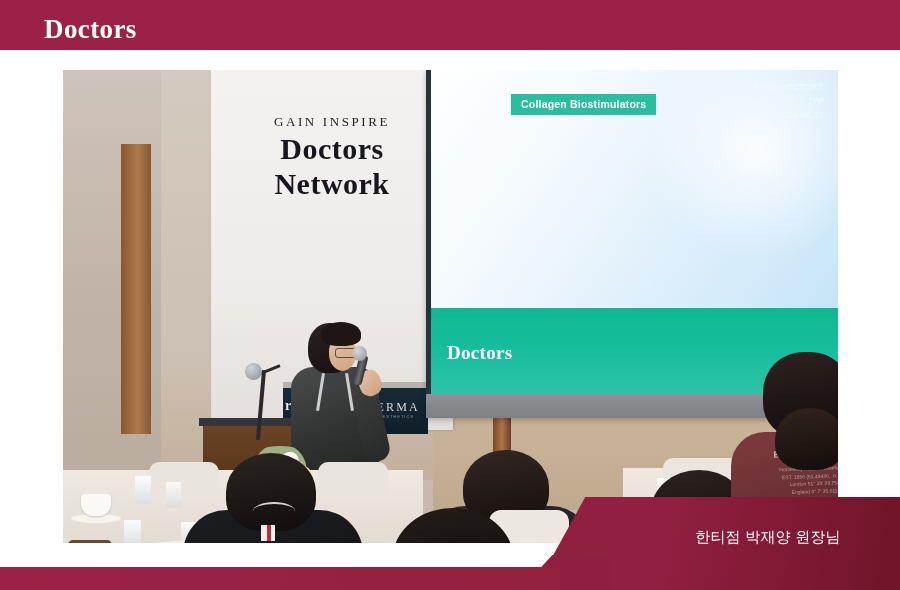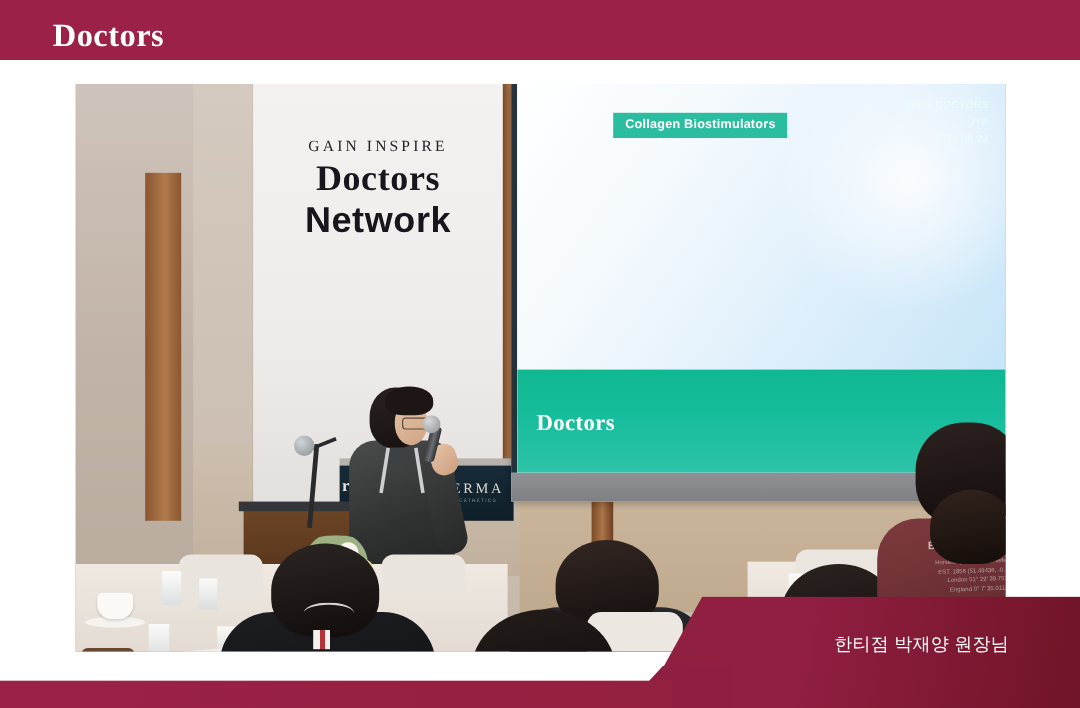--- a/index.html
+++ b/index.html
@@ -43,29 +43,30 @@
   .wood-col-b{position:absolute;left:430px;top:330px;width:18px;height:130px;
     background:linear-gradient(90deg,#7c4a27,#ab7549 50%,#6d3f21);}
   .wall-right-warm{position:absolute;left:370px;top:330px;width:405px;height:110px;
     background:linear-gradient(180deg,#cbb79d,#c0aa8e);}
 
   
   .banner-stand{
     position:absolute;left:148px;top:0;width:208px;height:360px;
     background:linear-gradient(180deg,#f4f2f0 0%,#eeecea 60%,#e2dedb 100%);
     box-shadow:1px 0 3px rgba(0,0,0,.18);
+    padding-left:34px;
   }
   .bs-gain{position:absolute;left:0;right:0;top:44px;text-align:center;
     font-family:"Liberation Serif",serif;font-size:13px;letter-spacing:2.6px;
     color:#22222a;}
   .bs-doctors{position:absolute;left:0;right:0;top:62px;text-align:center;
     font-family:"Liberation Serif",serif;font-weight:bold;font-size:30px;
     color:#16161c;letter-spacing:.5px;}
   .bs-network{position:absolute;left:0;right:0;top:97px;text-align:center;
-    font-family:Liberation Sans, sans-serif;font-weight:bold;font-size:30px;
+    font-family:Liberation Serif, serif;font-weight:bold;font-size:30px;
     color:#16161c;letter-spacing:.5px;}
 
   
   .galderma-panel{
     position:absolute;left:220px;top:318px;width:145px;height:46px;
     background:linear-gradient(180deg,#172b38,#0f1f29);
   }
   .galderma-top{position:absolute;left:220px;top:312px;width:145px;height:7px;
     background:#b9b3ad;}
   .galderma-txt{position:absolute;left:0;right:8px;top:12px;text-align:right;

